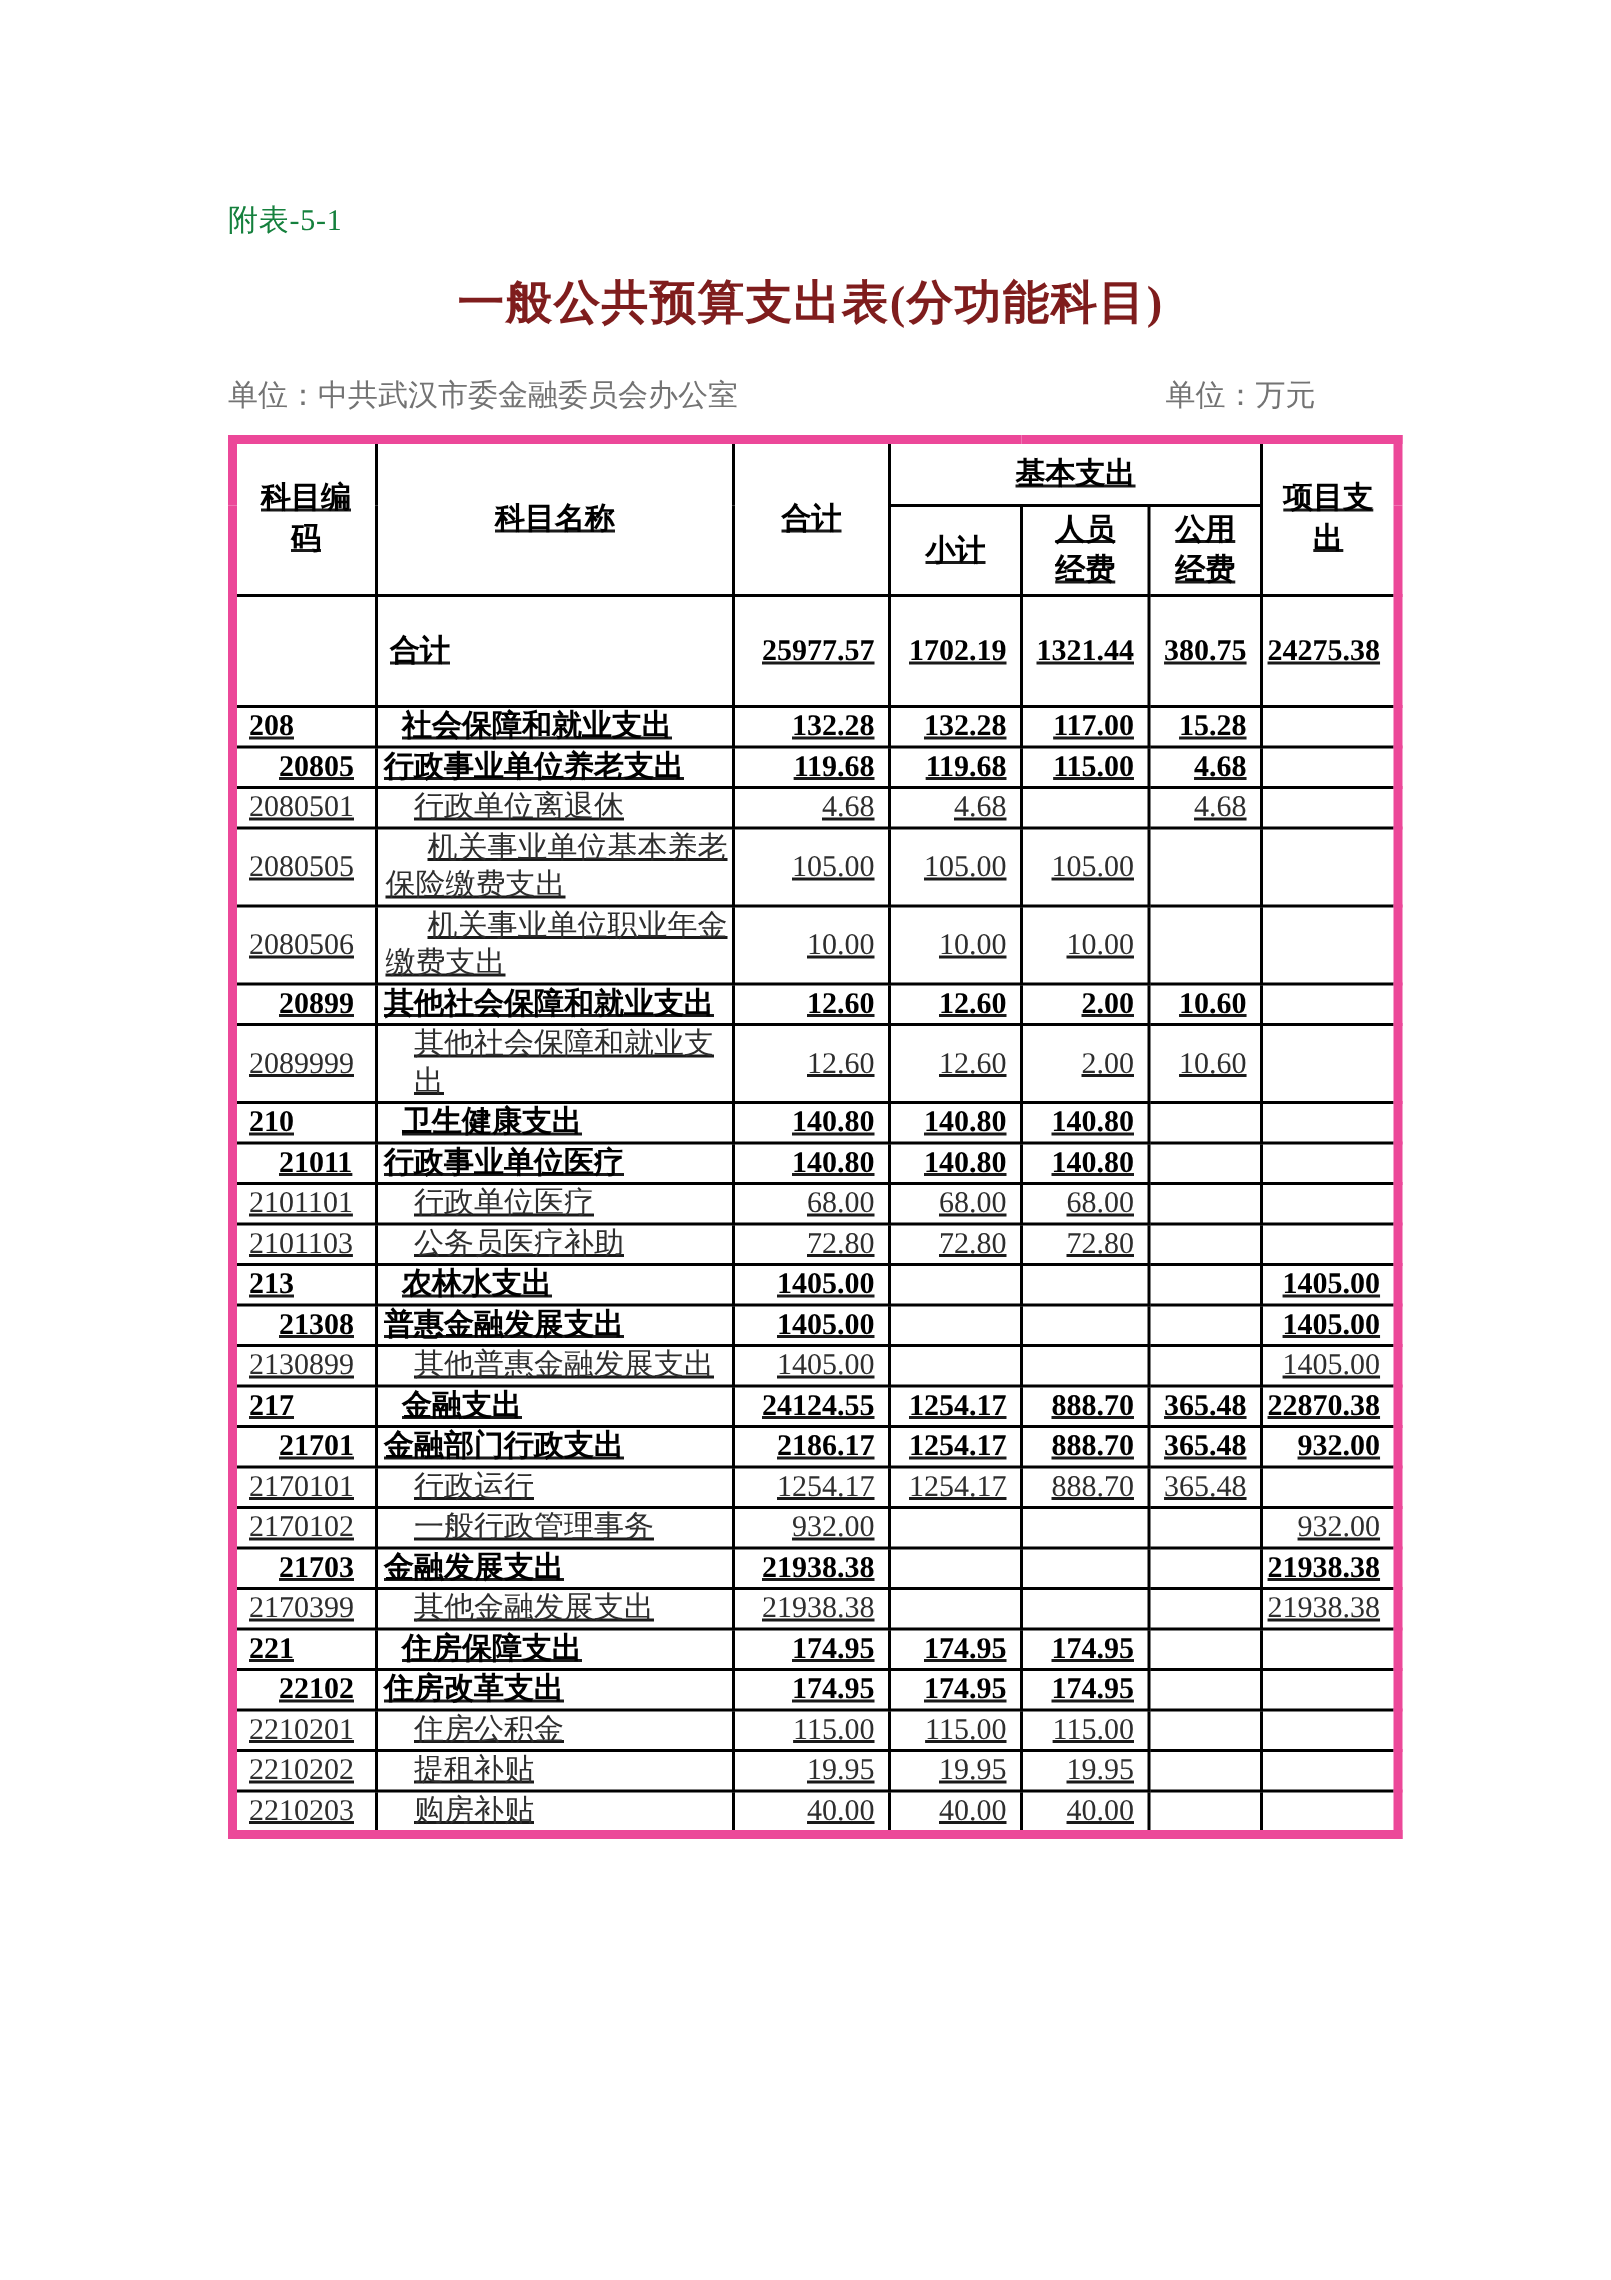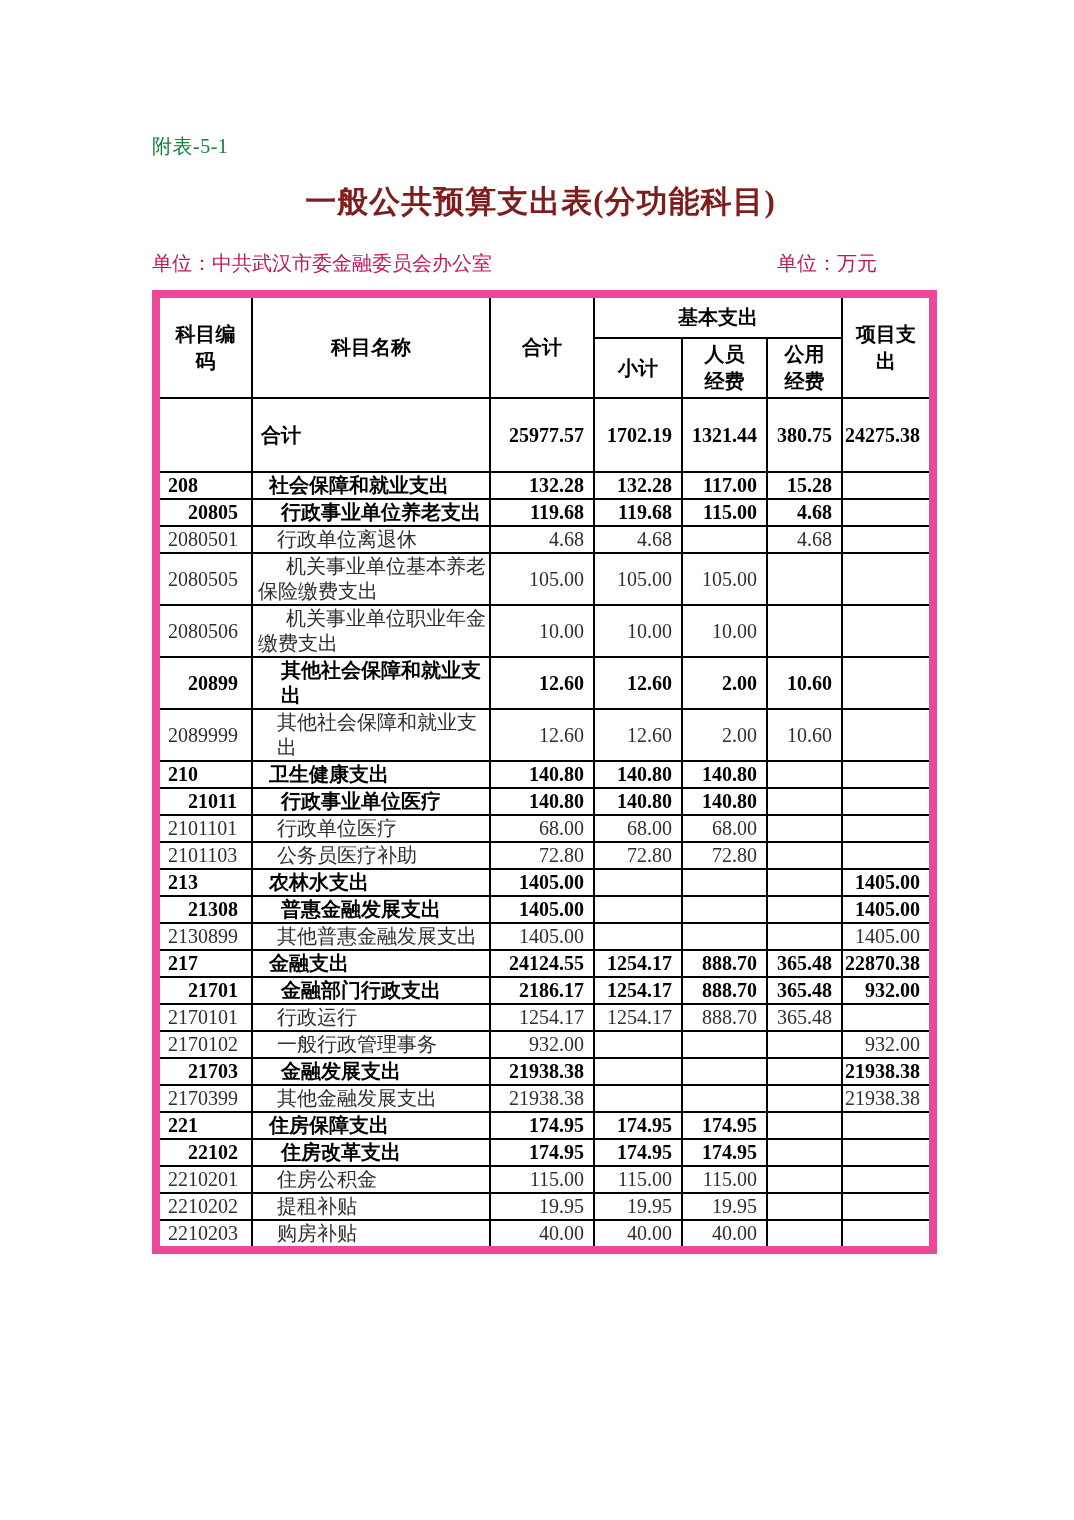--- a/index.html
+++ b/index.html
@@ -30,29 +30,30 @@
     font-weight: 700;
     color: #7f1d1d;
     letter-spacing: 1px;
     white-space: nowrap;
   }
   .unit-row {
     margin-top: 27px;
     display: flex;
     justify-content: space-between;
     font-size: 20px;
-    color: #be185d;
+    color: #737373;
   }
   .unit-right { padding-right: 52px; margin-left: 20px; }
   table.budget {
     margin-top: 13px;
     width: 777px;
     border-collapse: collapse;
     table-layout: fixed;
-    border: 8px solid #ec4899;
+    border: 6px solid #ec4899;
+    text-decoration: underline;
   }
   table.budget th, table.budget td {
     border: 2px solid #000;
     font-size: 20px;
     vertical-align: middle;
     overflow: hidden;
   }
   thead th {
     font-weight: 700;
     color: #000;
@@ -70,21 +71,21 @@
   tbody tr.bold td { font-weight: 700; color: #000; }
   td.c-code { text-align: left; padding-left: 8px; }
   tr.lvl-2 td.c-code { padding-left: 28px; }
   td.c-name {
     text-align: left;
     padding-left: 16px;
     white-space: pre-line;
     line-height: 1.25;
   }
   tr.lvl-0 td.c-name { padding-left: 8px; }
-  tr.lvl-2 td.c-name { padding-left: 28px; }
+  tr.lvl-2 td.c-name { padding-left: 4px; }
   tr.lvl-3 td.c-name { padding-left: 24px; }
   tr.wrap td.c-name { padding-left: 5px; text-indent: 28px; }
   td.c-num { text-align: right; padding-right: 9px; }
 </style>
 </head>
 <body>
 
 <div class="doc">
 
   <div class="table-label">附表-5-1</div>

